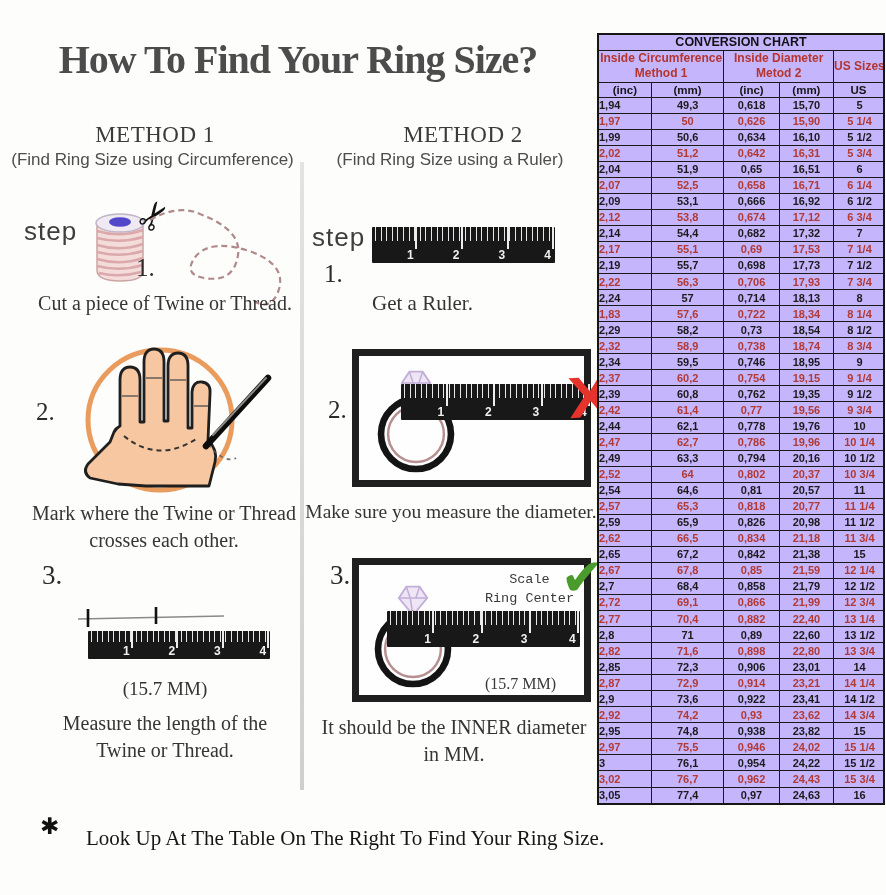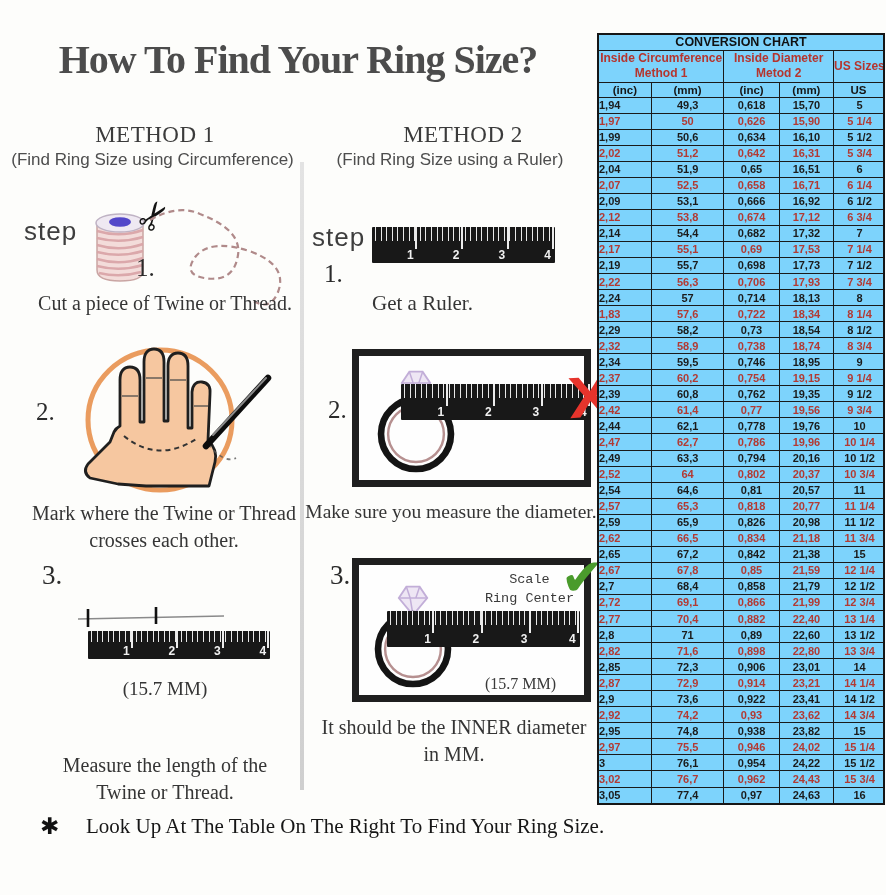--- a/index.html
+++ b/index.html
@@ -32,26 +32,26 @@
   .xmark{font-family:"Liberation Sans",sans-serif;font-weight:900;font-size:58px;color:#e6342c;
      transform:scaleX(1.15) rotate(-4deg);line-height:1;}
   .check{font-size:52px;color:#4a9b2c;font-weight:bold;line-height:1;
      font-family:"DejaVu Sans",sans-serif;}
   .scale-label{font-family:"Liberation Mono",monospace;font-size:13.5px;line-height:19px;
      color:#3a3a3a;text-align:center;}
   .mm-in-box{font-size:16px;color:#3a3a3a;}
 
   
   .footer-star{font-family:"DejaVu Sans",sans-serif;font-size:23px;color:#111;}
-  .footer-text{font-size:21px;color:#161616;}
+  .footer-text{font-size:21px;color:#161616;margin-top:12px;}
 
   
   .table-wrap{left:597px;top:33px;width:288px;height:772px;}
   table.conv{width:100%;height:100%;table-layout:fixed;border-collapse:collapse;
-     border:2px solid #161616;background:#7dd3fc;
+     border:2px solid #161616;background:#c4b5fd;
      font-family:"Liberation Sans",sans-serif;}
   table.conv td,table.conv th{border:1px solid #1a1a1a;padding:0;overflow:hidden;white-space:nowrap;}
   tr.trow{height:16px;}
   .conv-title{font-size:12.5px;font-weight:bold;color:#111;text-align:center;}
   tr.grow{height:32px;}
   .ghead{font-size:12px;font-weight:bold;color:#b5352e;text-align:center;line-height:15px;vertical-align:middle;}
   tr.chrow{height:15px;}
   .chead{font-size:11.5px;font-weight:bold;color:#161616;text-align:center;}
   tr.data td{font-size:11px;font-weight:bold;color:#1b1b1b;text-align:center;line-height:14px;}
   tr.data td:first-child{text-align:left;padding-right:5px;}
@@ -138,21 +138,21 @@
       <b class="rn" style="left: 21%;">1</b>
       <i class="tall" style="left: 48.5%;"></i>
       <b class="rn" style="left: 46%;">2</b>
       <i class="tall" style="left: 73.5%;"></i>
       <b class="rn" style="left: 71%;">3</b>
       <i class="tall" style="left: 98.5%;"></i>
       <b class="rn" style="left: 96%;">4</b>
     </div>
 
   <div class="abs ctr cap2" style="left:15px;top:676px;width:300px;font-size:19px;">(15.7 MM)</div>
-  <div class="abs ctr cap" style="left:15px;top:710px;width:300px;margin-top:42px;">
+  <div class="abs ctr cap" style="left:15px;top:710px;width:300px;">
     <span>Measure the length of the</span><br>
     <span>Twine or Thread.</span>
   </div>
 
   <div class="abs steplabel" style="left:312px;top:222px;">step</div>
   <div class="ruler" style="left:372px;top:227px;width:183px;height:36px;">
       <i class="tall" style="left: 23.5%;"></i>
       <b class="rn" style="left: 21%;">1</b>
       <i class="tall" style="left: 48.5%;"></i>
       <b class="rn" style="left: 46%;">2</b>

